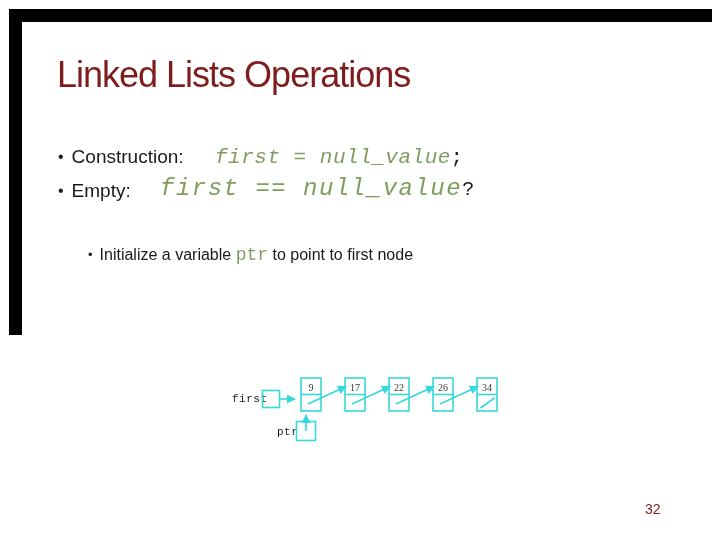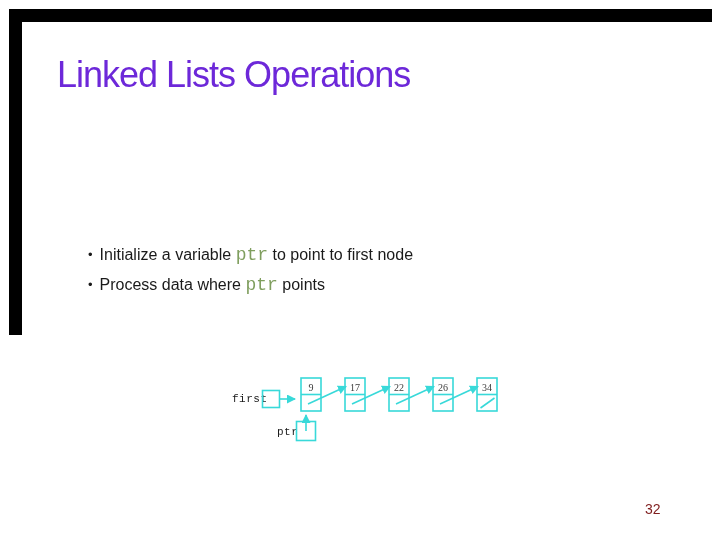--- a/index.html
+++ b/index.html
@@ -6,21 +6,21 @@
   .slide{
     position:relative;width:720px;height:540px;background:#ffffff;overflow:hidden;
     font-family:"Liberation Sans", sans-serif;color:#1a1a1a;
   }
   
   .frame-top{position:absolute;left:10px;top:9px;width:702px;height:13px;background:#000;}
   .frame-left{position:absolute;left:9px;top:9px;width:13px;height:326px;background:#000;}
 
   .title{
     position:absolute;left:57px;top:54px;
-    font-size:36px;letter-spacing:-1px;color:#6d28d9;font-weight:400;
+    font-size:36px;letter-spacing:-1px;color:#7f1d1d;font-weight:400;
     white-space:nowrap;
   }
 
   .line{position:absolute;left:58px;height:27px;line-height:27px;font-size:19px;white-space:nowrap;}
   .line .bullet{margin-right:8px;font-size:16px;vertical-align:1px;}
   .line1{top:143px;}
   .line2{top:177px;}
   .line3{top:211px;}
   .code-wrap{position:absolute;white-space:nowrap;}
   .line1 .code-wrap{left:157px;top:0;}
@@ -56,30 +56,35 @@
 </head>
 <body>
 
 <div class="slide">
 
   <div class="frame-top"></div>
   <div class="frame-left"></div>
 
   <div class="title">Linked Lists Operations</div>
 
+  <div class="line line1">
+    <span class="bullet">•</span><span>Construction:</span>
+    <span class="code-wrap"><span class="code">first = null_value</span><span class="code-suffix">;</span></span>
+  </div>
 
+  <div class="line line2">
+    <span class="bullet">•</span><span>Empty:</span>
+    <span class="code-wrap"><span class="code">first == null_value</span><span class="code-suffix">?</span></span>
+  </div>
 
 
   <div class="subline sub1">
     <span class="bullet">•</span><span>Initialize a variable </span><span class="inline-code">ptr</span><span> to point to first node</span>
   </div>
 
-  <div class="subline sub2">
-    <span class="bullet">•</span><span>Process data where </span><span class="inline-code">ptr</span><span> points</span>
-  </div>
 
   <svg class="diagram" width="292" height="78" viewBox="225 374 292 78" xmlns="http://www.w3.org/2000/svg">
     <defs>
       <marker id="ah" markerUnits="userSpaceOnUse" markerWidth="10" markerHeight="9" refX="8" refY="4.5" orient="auto">
         <path d="M0,0 L9,4.5 L0,9 z" class="cyfill"></path>
       </marker>
     </defs>
 
     <text x="232" y="402" class="ptr-name">first</text>
     <rect x="262.5" y="390.5" width="17" height="17" class="cy"></rect>

